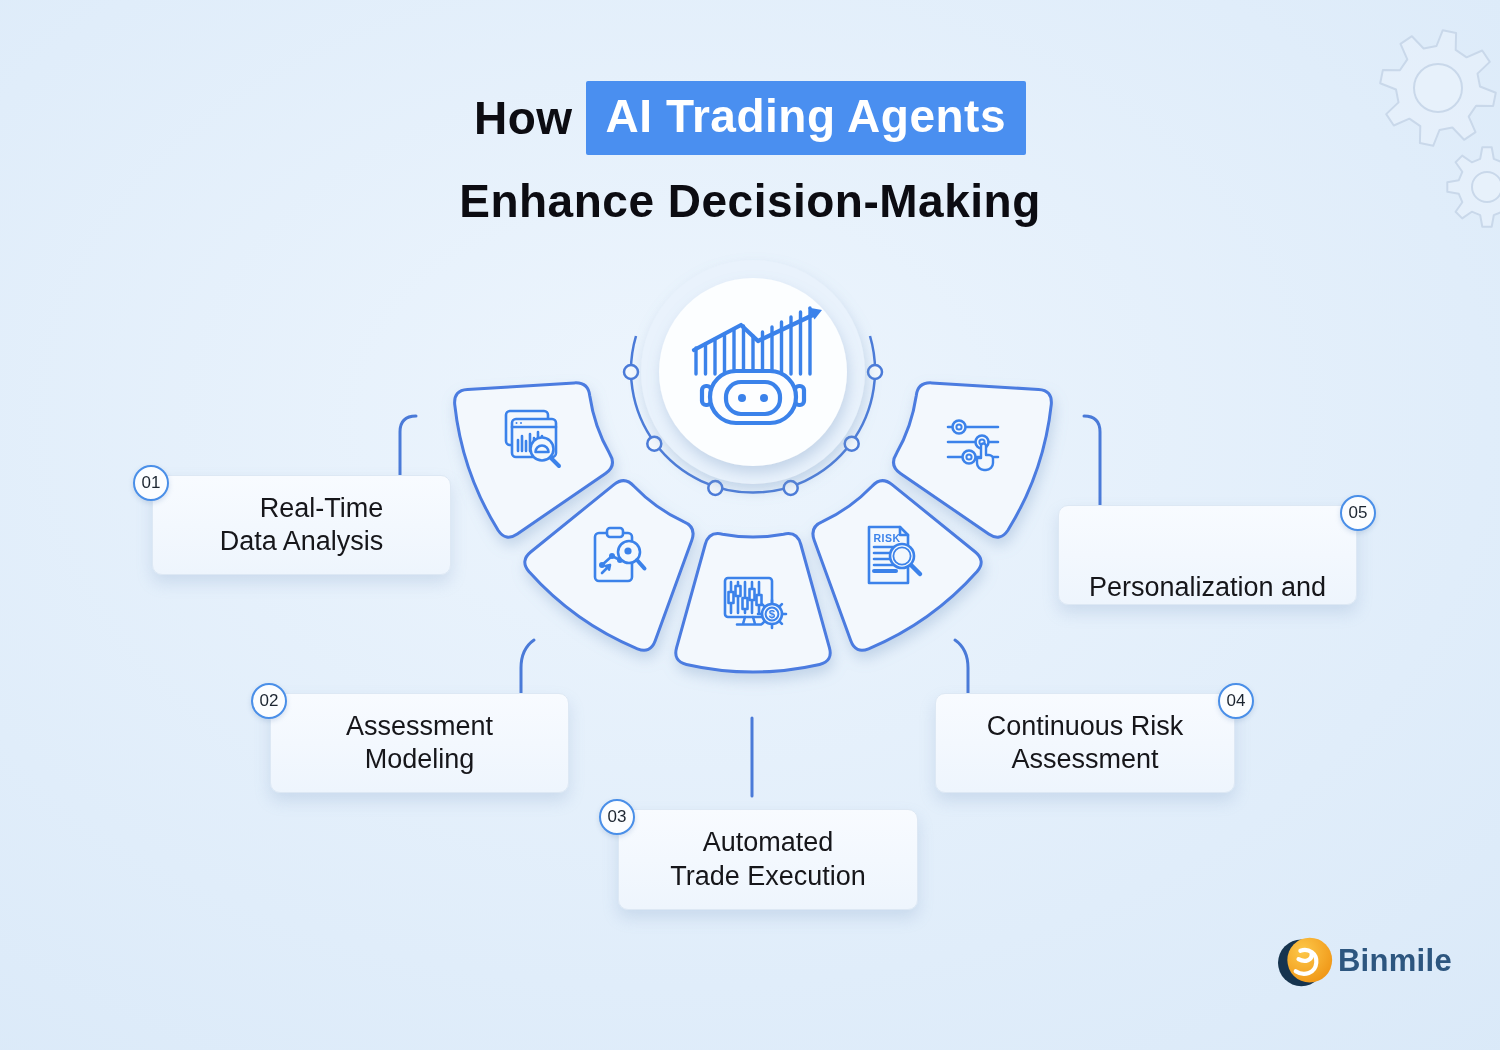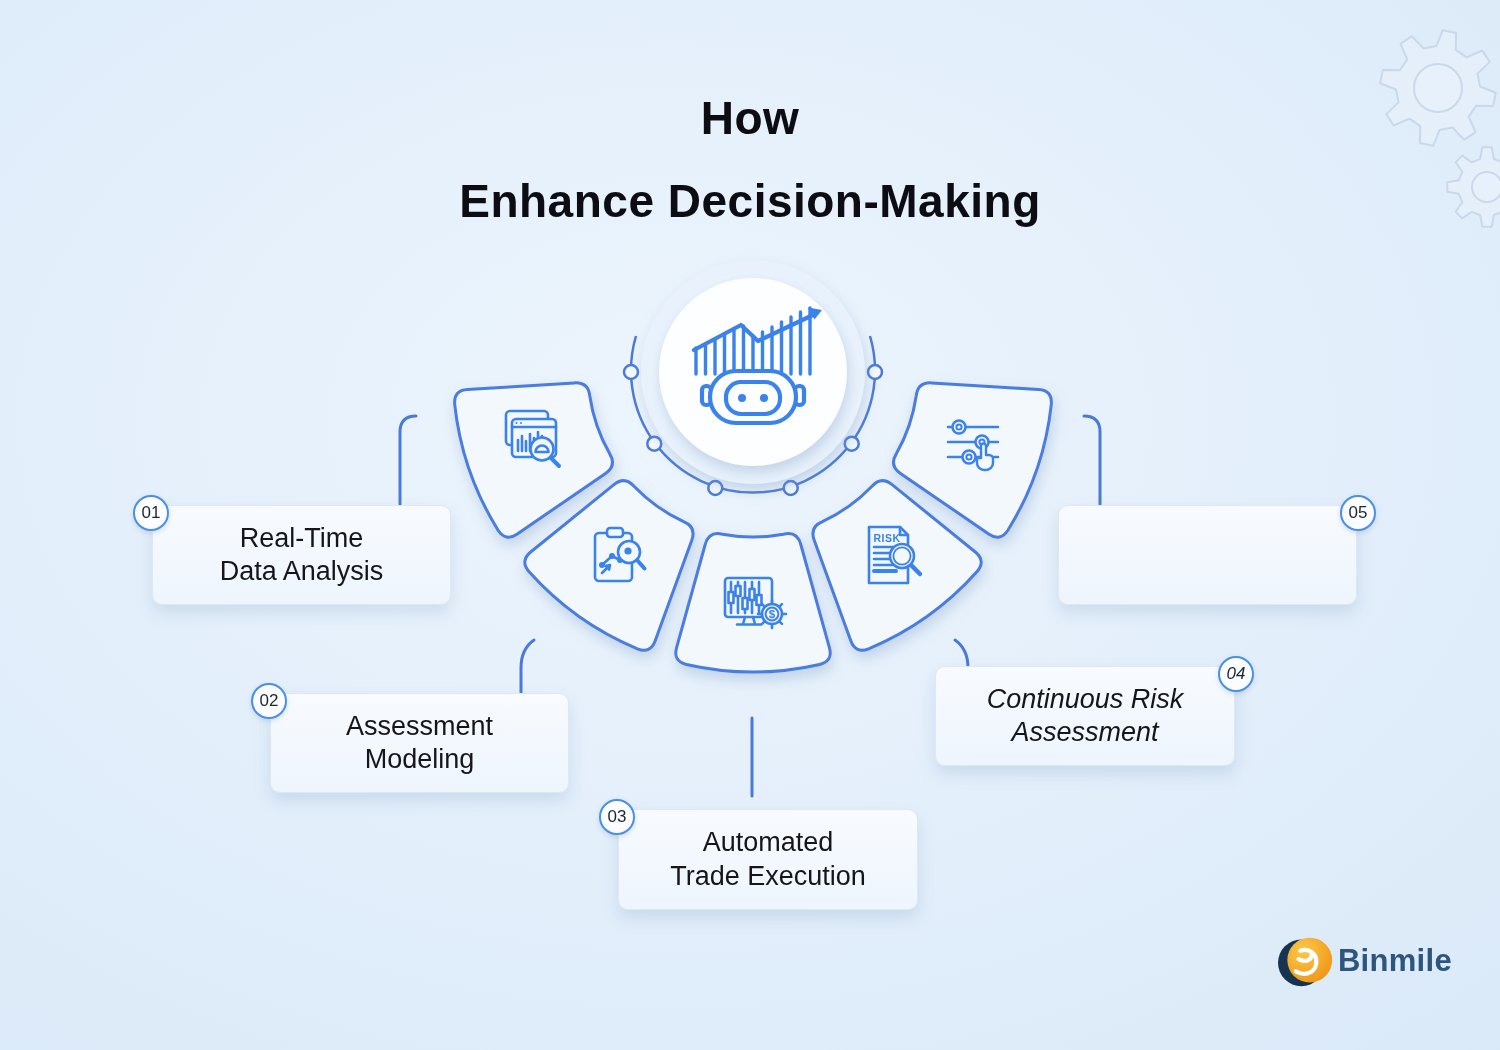--- a/index.html
+++ b/index.html
@@ -35,24 +35,24 @@
         border:1px solid #dde8f4;border-radius:10px;
         box-shadow:0 8px 16px rgba(116,147,190,.22);
         display:flex;align-items:center;justify-content:center;text-align:center;
         font-size:27px;line-height:33.5px;color:var(--card-text,#16161a);font-weight:500;}
   .badge{position:absolute;width:36px;height:36px;border-radius:50%;
          background:#fbfdff;border:2.5px solid var(--badge-border,#4a8fe8);
          color:#1c2530;font-size:17px;display:flex;align-items:center;justify-content:center;
          box-shadow:0 2px 5px rgba(116,147,190,.28);box-sizing:border-box;}
   .badge.tl{left:-20px;top:-11px;}
   .badge.tr{right:-20px;top:-11px;}
-  .card1{left:152px;top:505px;width:297px;height:98px;}
+  .card1{left:152px;top:475px;width:297px;height:98px;text-align:right;}
   .card2{left:270px;top:693px;width:297px;height:98px;}
   .card3{left:618px;top:795px;width:298px;height:99px;margin-top:14px;}
-  .card4{left:935px;top:666px;width:298px;height:98px;font-style:italic;}
+  .card4{left:935px;top:693px;width:298px;height:98px;}
   .card5{left:1058px;top:505px;width:297px;height:98px;align-items:flex-end;}
 
   
   .brand{position:absolute;right:48px;top:933px;display:flex;align-items:center;gap:4px;}
   .brand-name{font-size:31px;font-weight:bold;color:var(--brand-text,#2d567f);letter-spacing:.3px;}
   .brand .bnavy{fill:var(--brand-navy,#16344f);}
 </style>
 </head>
 <body>
 
@@ -177,20 +177,21 @@
         <rect x="-27" y="10" width="54" height="32" rx="15"></rect>
         <circle class="solid" cx="-11" cy="26" r="4"></circle>
         <circle class="solid" cx="11" cy="26" r="4"></circle>
       </g>
     </g>
   </svg>
 
   <header class="title">
     <div class="row1">
       <span>How</span>
+      <span class="t-hl">AI Trading Agents</span>
     </div>
     <div class="t-line2">Enhance Decision-Making</div>
   </header>
 
   <div class="card card1">
     <span class="badge tl">01</span>
     <div>
       <div>Real-Time</div>
       <div>Data Analysis</div>
     </div>
@@ -216,20 +217,21 @@
     <span class="badge tr">04</span>
     <div>
       <div>Continuous Risk</div>
       <div>Assessment</div>
     </div>
   </div>
 
   <div class="card card5">
     <span class="badge tr">05</span>
     <div>
+      <div>Personalization and</div>
     </div>
   </div>
 
   <div class="brand">
     <svg width="56" height="56" viewBox="-30 -30 60 60">
       <circle class="bnavy" cx="-5" cy="2" r="25"></circle>
       <circle cx="4" cy="-1" r="24" fill="url(#og)"></circle>
       <g stroke="#ffffff" stroke-width="4.5" fill="none" stroke-linecap="round">
         <path d="M-11,11 C-2,17 10,13 11,2 C12,-8 3,-14 -6,-11"></path>
         <path d="M-8,-2 C-1,2 7,-1 6,-8"></path>

